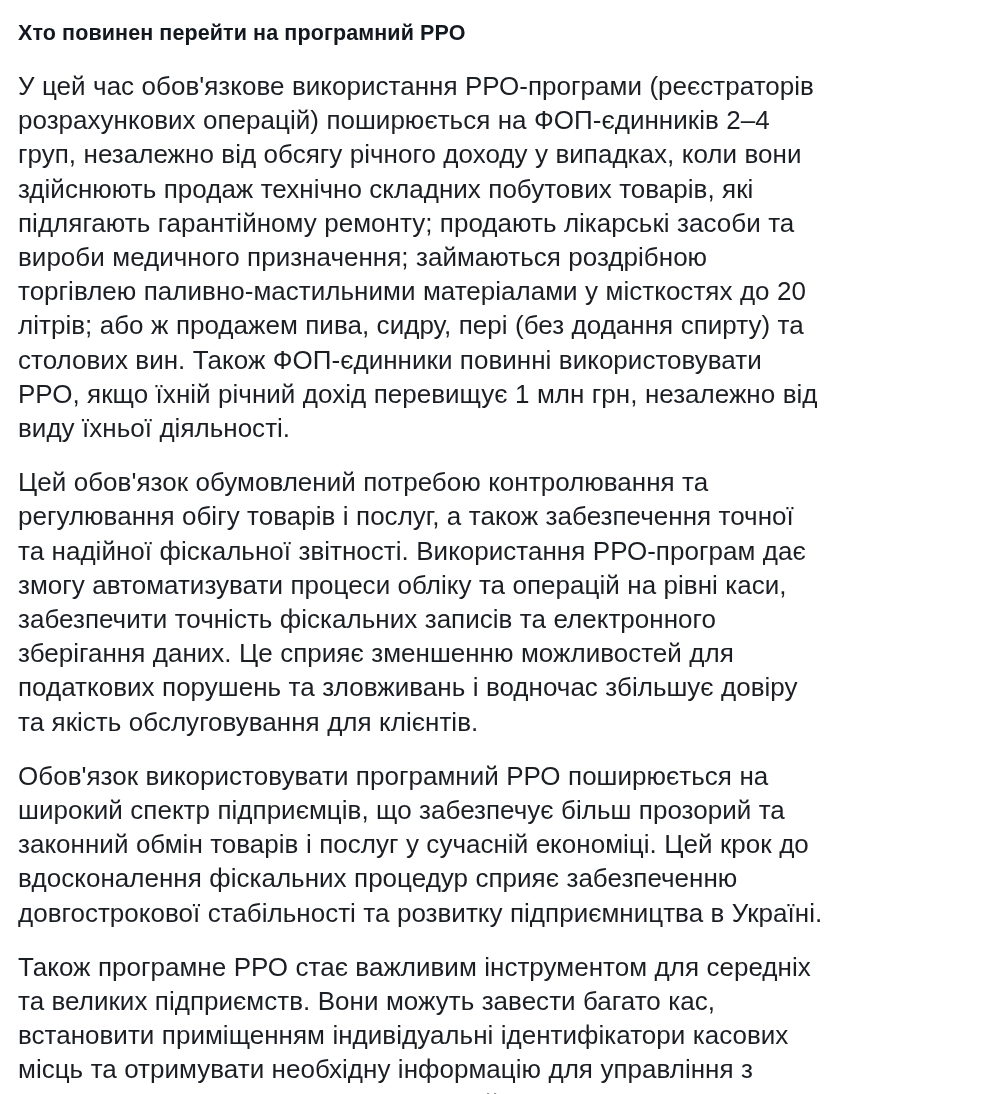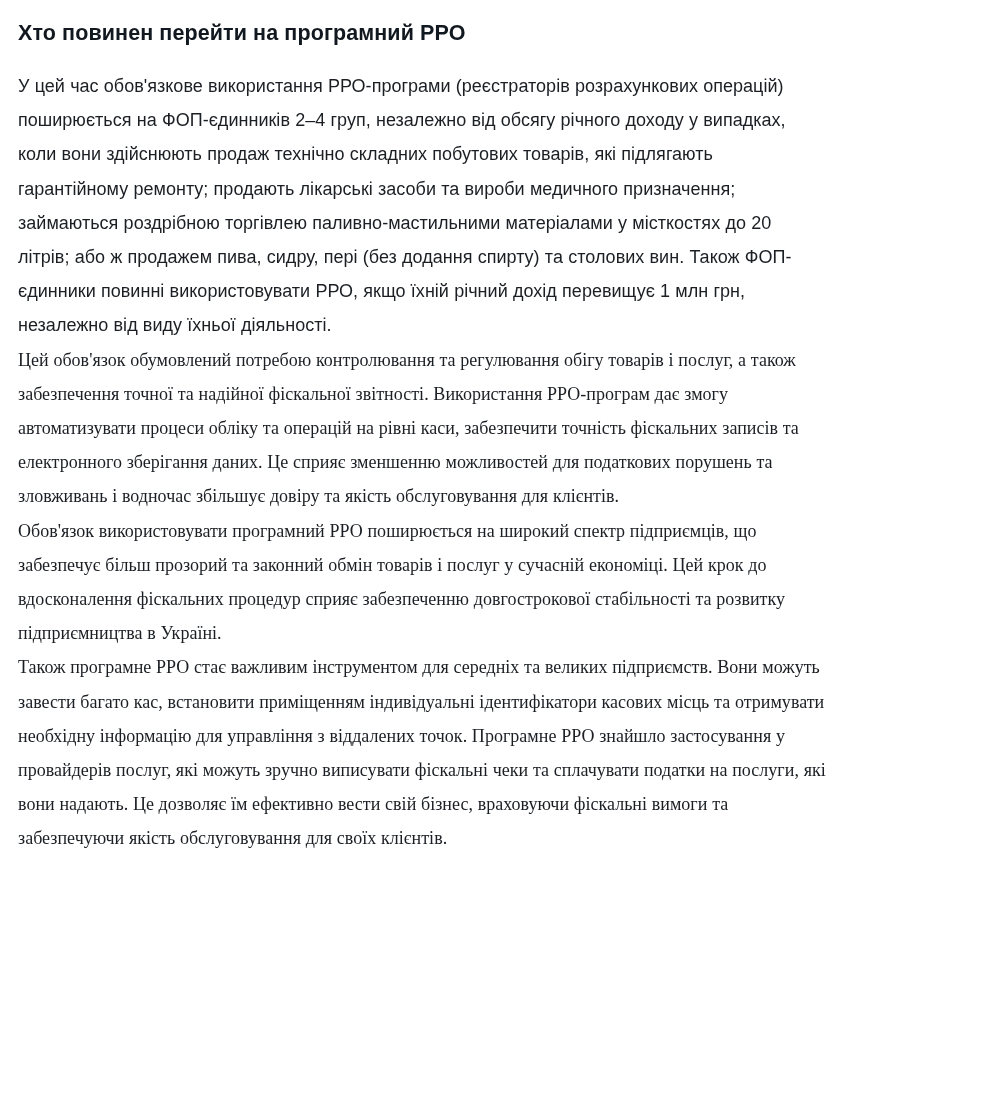--- a/index.html
+++ b/index.html
@@ -28,29 +28,29 @@
     color: #12181f;
     letter-spacing: 0.1px;
   }
   .article-body {
     margin: 0;
     padding: 0;
   }
   .article-paragraph {
     margin: 0;
     padding: 0;
-    font-size: 18px;
+    font-size: 26px;
     line-height: 34.2px;
     color: #1b1f24;
     text-align: left;
     letter-spacing: 0.02px;
     word-spacing: 0.2px;
   }
   .article-paragraph + .article-paragraph {
-    font-family: Liberation Serif, serif;
+    margin-top: 20px;
   }
   .article-heading + .article-body .article-paragraph:first-child {
     margin-top: 21px;
   }
 </style>
 </head>
 <body>
 
 <article class="article">
 

